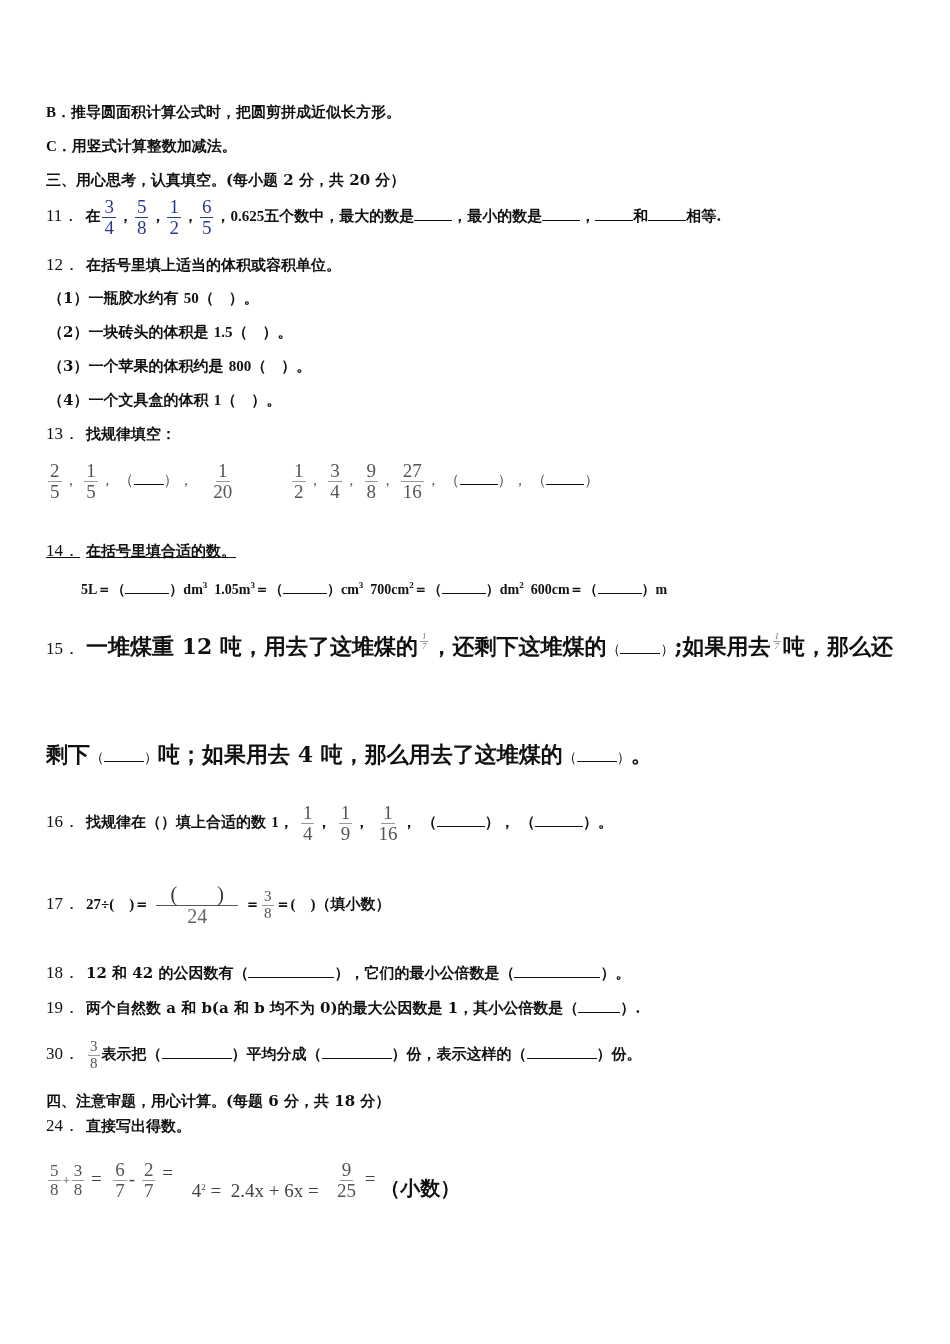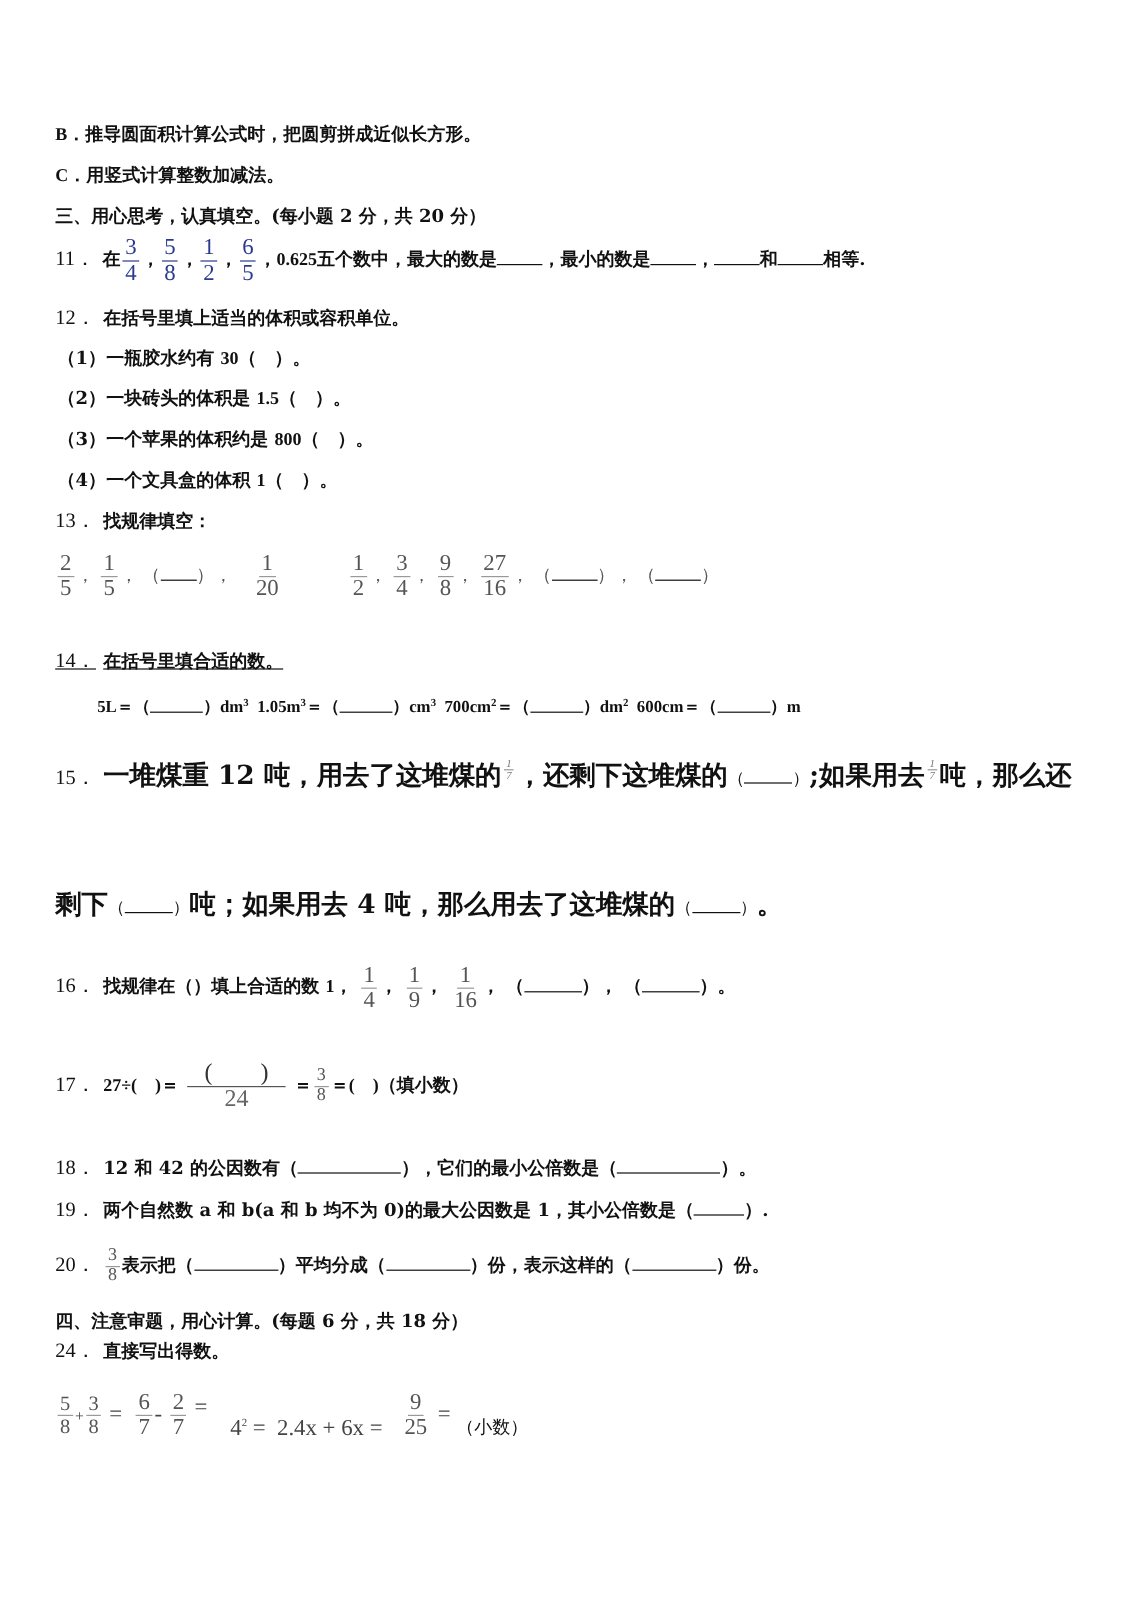--- a/index.html
+++ b/index.html
@@ -50,21 +50,21 @@
     </span><span>，</span><span class="frac blue f19">
       <span class="top">6</span>
       <span class="bot">5</span>
     </span><span>，</span><span class="n">0.625</span><span>五个数中，最大的数是</span><span class="blank" style="width:38px"></span><span>，最小的数是</span><span class="blank" style="width:38px"></span><span>，</span><span class="blank" style="width:38px"></span><span>和</span><span class="blank" style="width:38px"></span><span>相等.</span>
 </div>
 
 <div class="line" style="top:255px;">
   <span class="num">12．</span><span>在括号里填上适当的体积或容积单位。</span>
 </div>
 <div class="line" style="top:288px; left:48px;">
-  <span>（1）</span><span>一瓶胶水约有</span> <span class="n">30</span><span>（　）。</span>
+  <span>（1）</span><span>一瓶胶水约有</span> <span class="n">50</span><span>（　）。</span>
 </div>
 <div class="line" style="top:322px; left:48px;">
   <span>（2）</span><span>一块砖头的体积是</span> <span class="n">1.5</span><span>（　）。</span>
 </div>
 <div class="line" style="top:356px; left:48px;">
   <span>（3）</span><span>一个苹果的体积约是</span> <span class="n">800</span><span>（　）。</span>
 </div>
 <div class="line" style="top:390px; left:48px;">
   <span>（4）</span><span>一个文具盒的体积</span> <span class="n">1</span><span>（　）。</span>
 </div>
@@ -163,21 +163,21 @@
 
 <div class="line" style="top:963px;">
   <span class="num">18．</span><span>12 和 42 的公因数有（</span><span class="blank" style="width:86px"></span><span>），它们的最小公倍数是（</span><span class="blank" style="width:86px"></span><span>）。</span>
 </div>
 
 <div class="line" style="top:998px;">
   <span class="num">19．</span><span>两个自然数 a 和 b(a 和 b 均不为 0)的最大公因数是 1，其小公倍数是（</span><span class="blank" style="width:42px"></span><span>）.</span>
 </div>
 
 <div class="line" style="top:1036px; line-height:36px;">
-  <span class="num">20．</span><span class="frac f15">
+  <span class="num">30．</span><span class="frac f15">
       <span class="top">3</span>
       <span class="bot">8</span>
     </span><span>表示把（</span><span class="blank" style="width:70px"></span><span>）平均分成（</span><span class="blank" style="width:70px"></span><span>）份，表示这样的（</span><span class="blank" style="width:70px"></span><span>）份。</span>
 </div>
 
 <div class="line" style="top:1091px;">四、注意审题，用心计算。(每题 6 分，共 18 分）</div>
 
 <div class="line" style="top:1116px;">
   <span class="num">24．</span><span>直接写出得数。</span>
 </div>
@@ -195,14 +195,14 @@
       </span><span>-</span> <span class="frac f19">
         <span class="top">2</span>
         <span class="bot">7</span>
       </span> <span style="vertical-align:6px">=</span></span>&nbsp;&nbsp;&nbsp;
   <span style="vertical-align:-12px"><span>4</span><sup>2</sup> <span>=</span></span>&nbsp;
   <span style="vertical-align:-12px">2.4x + 6x =</span>&nbsp;&nbsp;
   <span><span class="frac f19">
         <span class="top">9</span>
         <span class="bot">25</span>
       </span> <span>=</span></span>
-  <span style="font-family:'DejaVu Serif',serif; font-weight:normal; font-size:15px; color:#111; vertical-align:-10px">（小数）</span>
+  <span style="font-family:'DejaVu Serif',serif; font-weight:bold; font-size:20px; color:#111; vertical-align:-10px">（小数）</span>
 </div>
 
 </body></html>

